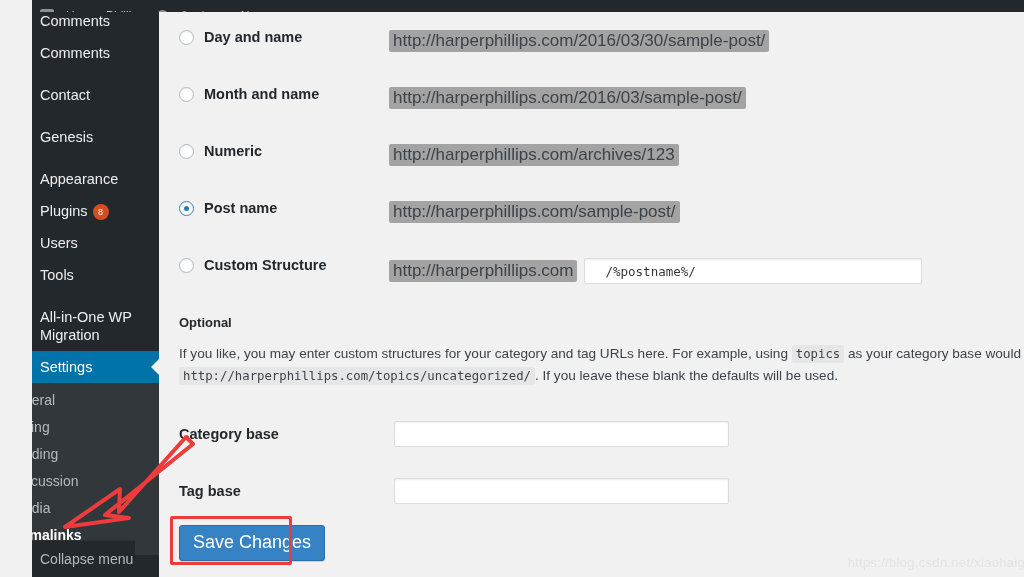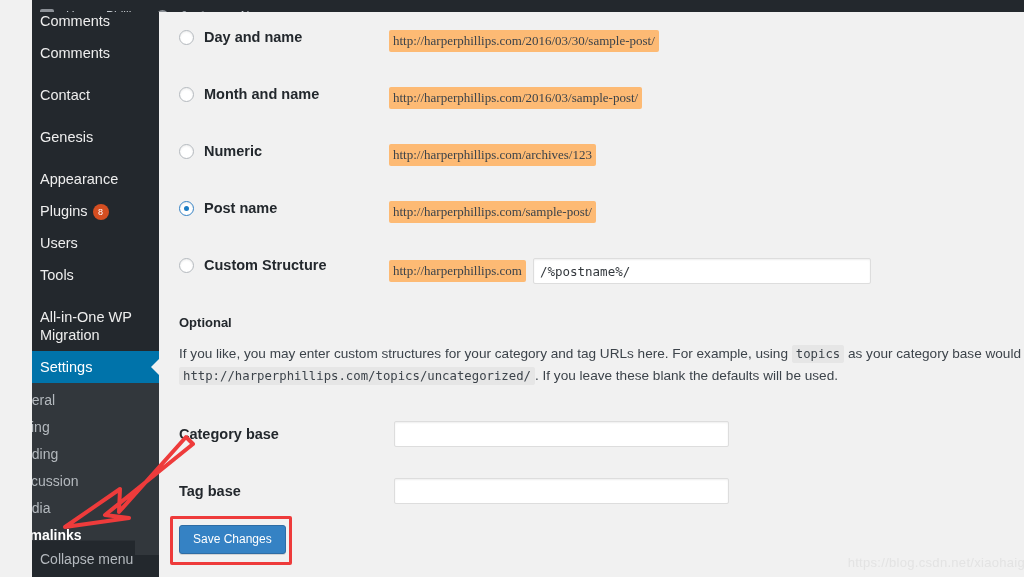--- a/index.html
+++ b/index.html
@@ -190,39 +190,39 @@
     border-radius: 50%;
     background: #1d7dc4;
   }
   .perma-example {
     padding-top: 10px;
     display: flex;
     align-items: center;
     gap: 0;
   }
   code.urlcode {
-    font-family: Liberation Serif, serif;
-    font-size: 13px;
-    background: #fdba74;
+    font-family: Liberation Sans, sans-serif;
+    font-size: 17px;
+    background: #a3a3a3;
     color: #3c434a;
     padding: 3px 4px;
     border-radius: 2px;
     white-space: nowrap;
     line-height: 16px;
   }
   input.custom-struct {
     margin-left: 7px;
     width: 338px;
     height: 26px;
     border: 1px solid #ddd;
     background: #fff;
     font-family: "DejaVu Sans Mono", "Liberation Mono", monospace;
     font-size: 12.5px;
     color: #32373c;
-    padding: 2px 6px;
+    padding: 2px 20px;
     border-radius: 2px;
     box-shadow: inset 0 1px 2px rgba(0,0,0,.07);
   }
 
   h2.optional {
     margin: 10px 0 0 20px;
     font-size: 13px;
     font-weight: bold;
     color: #23282d;
     letter-spacing: 0;
@@ -272,21 +272,21 @@
     margin: 6px 0 0 20px;
     position: relative;
     display: inline-block;
   }
   .save-btn {
     display: inline-block;
     background: #3582c4;
     border: 1px solid #2e6ca4;
     border-radius: 3px;
     color: #fff;
-    font-size: 12px;
+    font-size: 18px;
     font-family: "Liberation Sans", sans-serif;
     padding: 6px 13px 7px 13px;
     cursor: pointer;
     box-shadow: 0 1px 0 rgba(0,0,0,.12);
   }
   
   .annot-rect {
     position: absolute;
     left: -9px; top: -9px;
     width: 122px; height: 49px;

